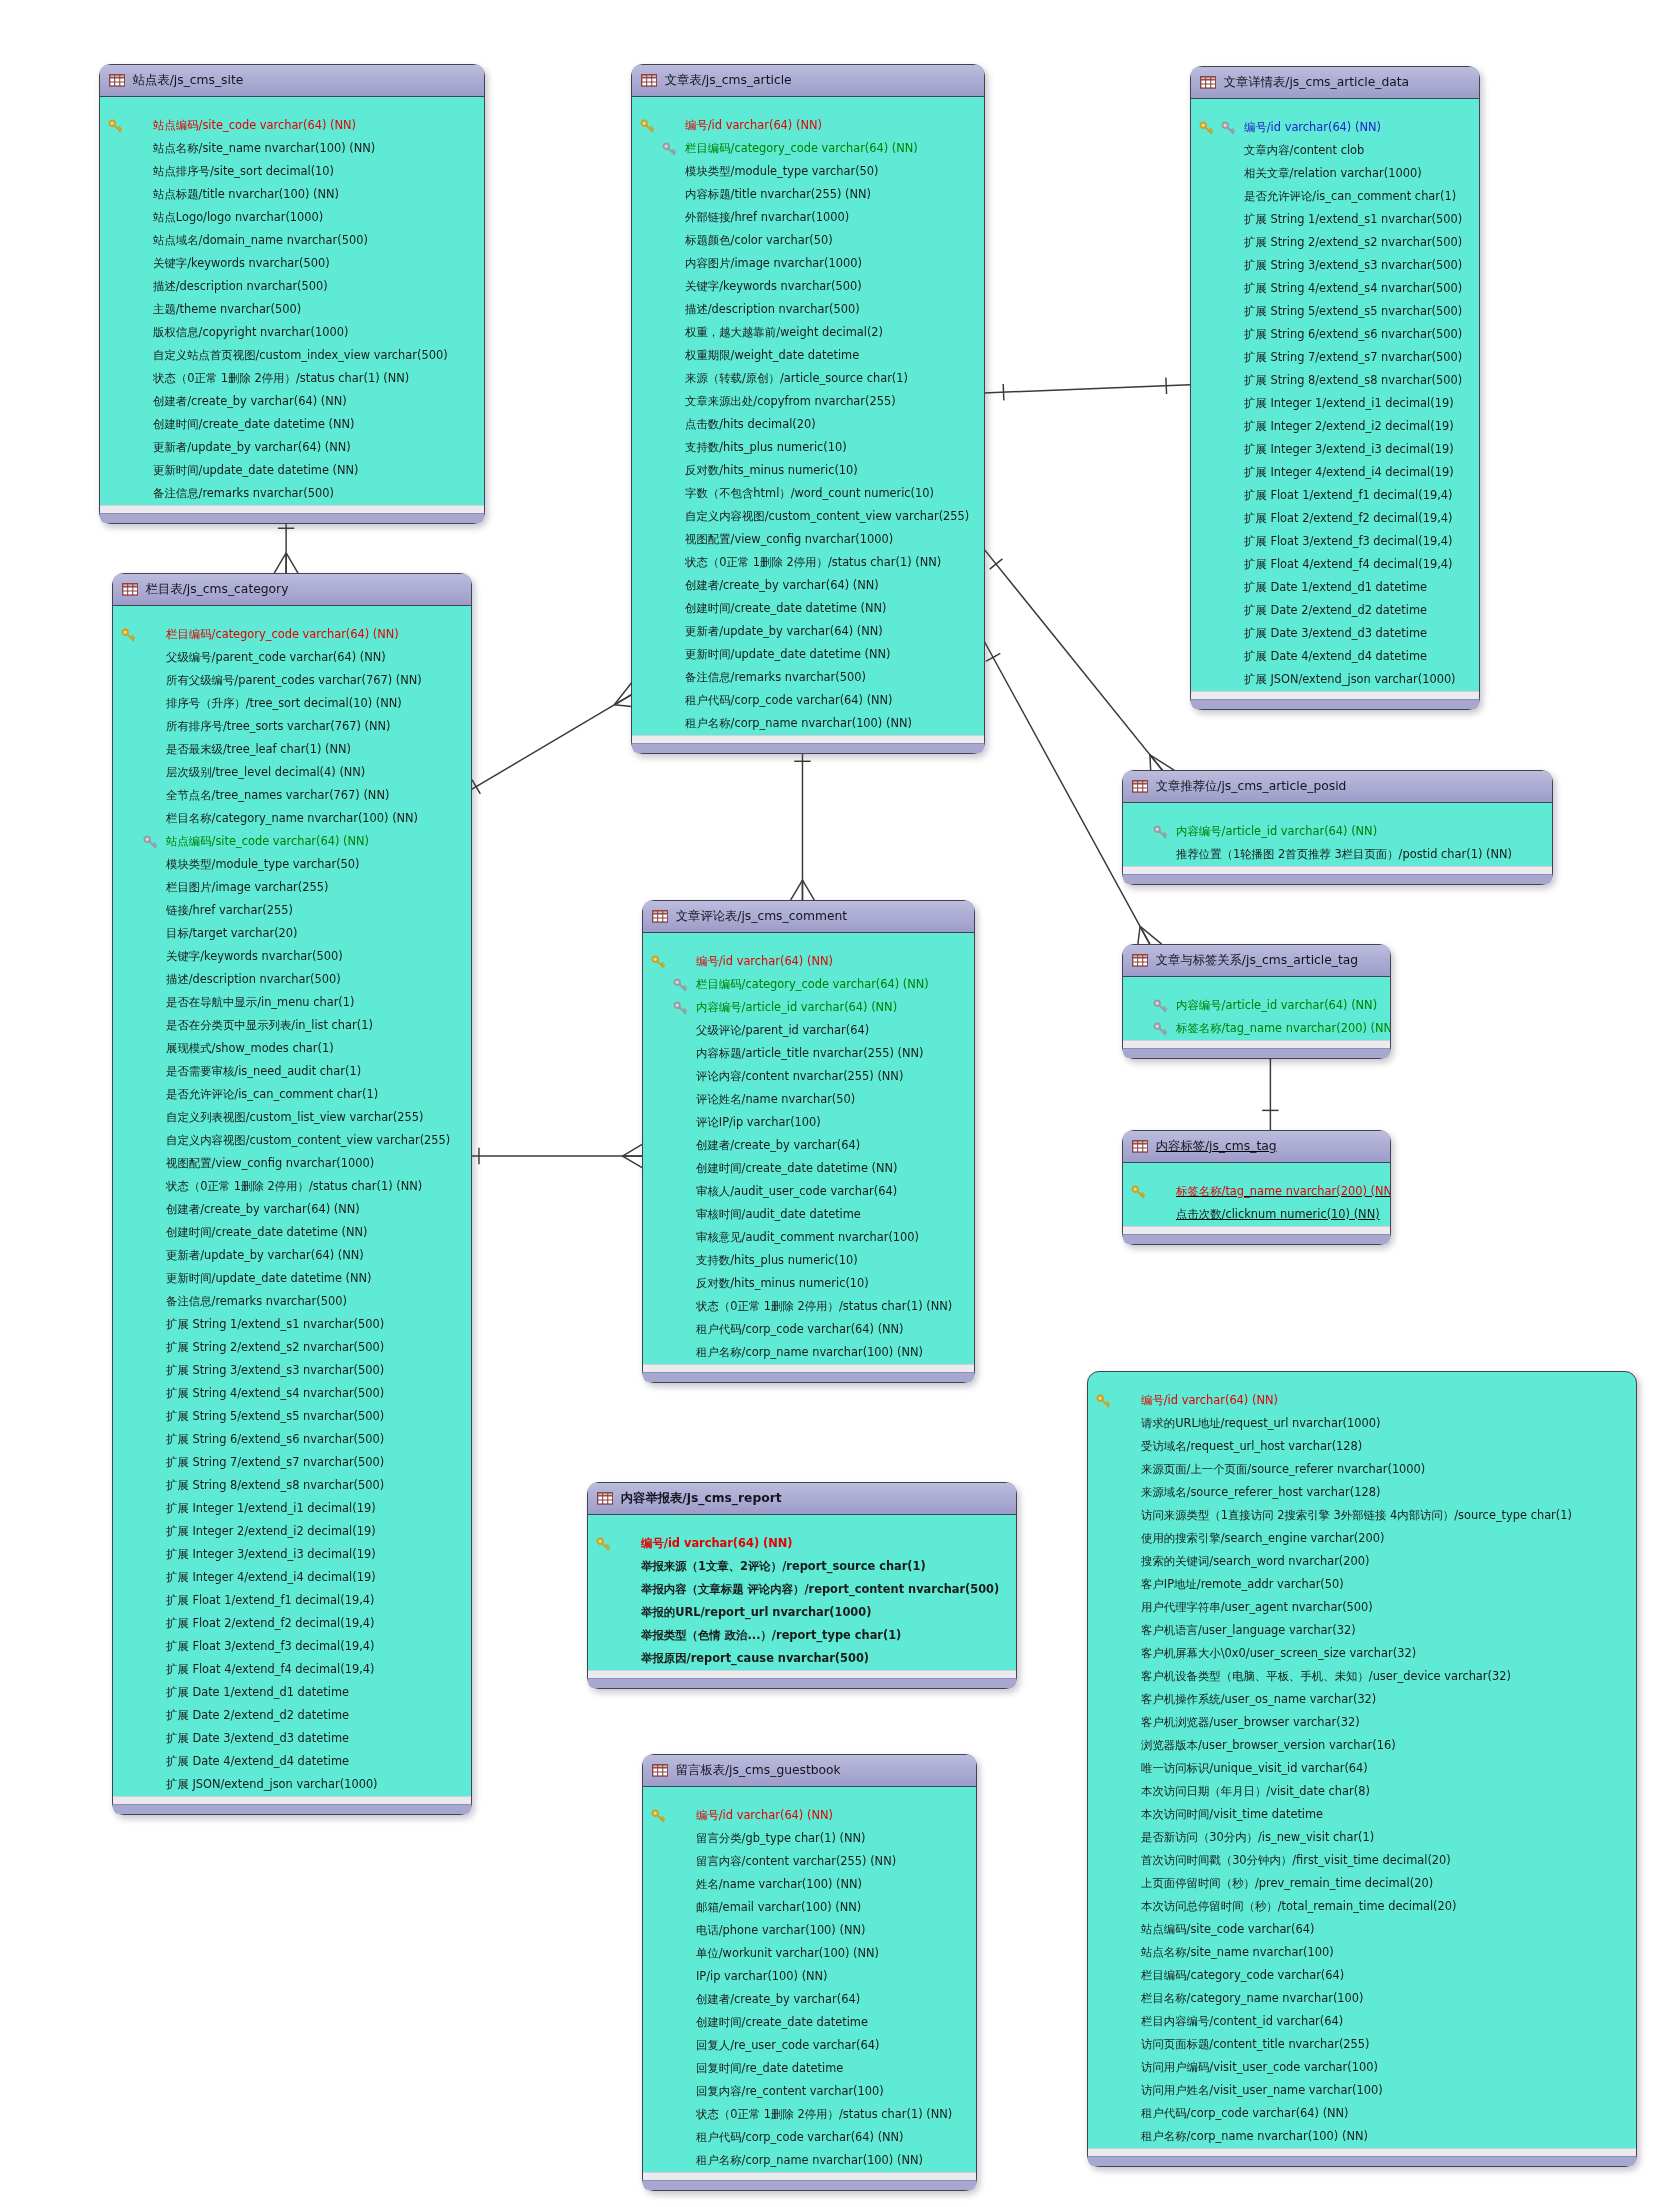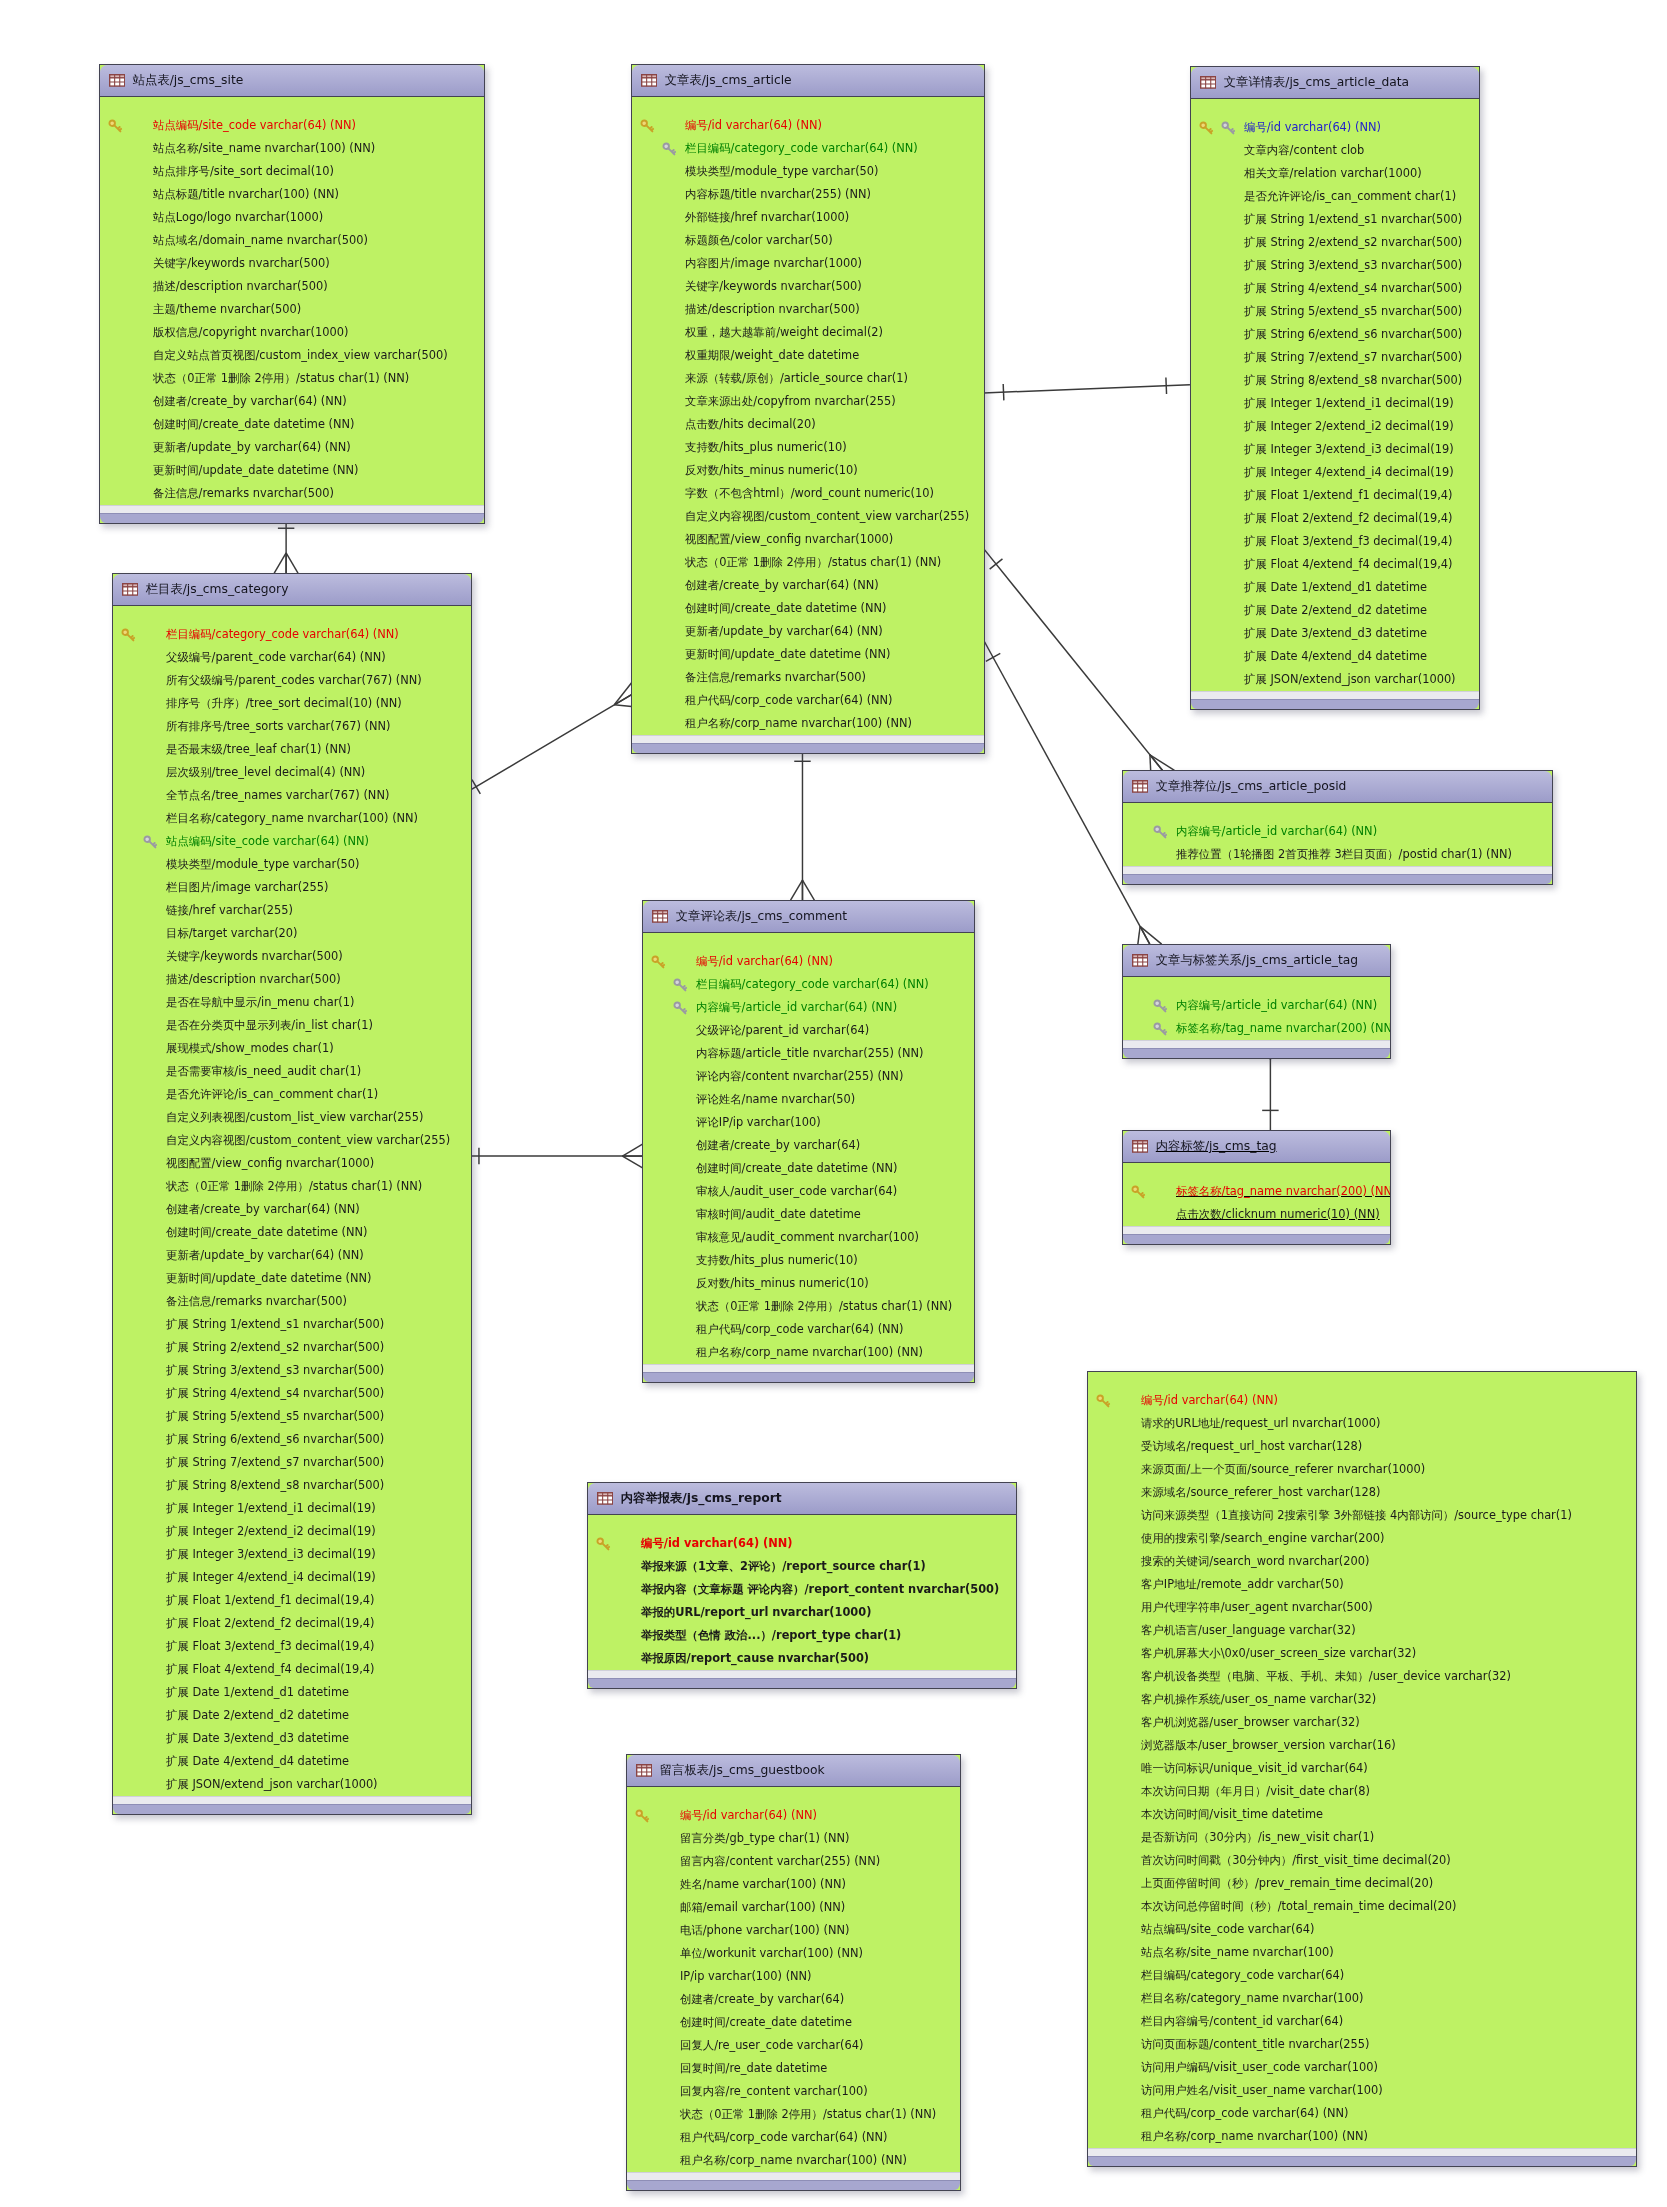--- a/index.html
+++ b/index.html
@@ -9,23 +9,23 @@
   }
   #canvas{
     position:relative;
     width:1668px;height:2208px;
     background:#ffffff;
     overflow:hidden;
   }
   #rel-layer{position:absolute;left:0;top:0;}
   .tbl{
     position:absolute;
-    background:#bef264;
+    background:#5eead4;
     border:1.8px solid #434352;
-    border-radius:0;
+    border-radius:12px;
     box-shadow:2.7px 3.7px 6.4px rgba(60,60,90,.28);
     z-index:2;
   }
   .tbl-header{
     height:31px;
     background:linear-gradient(#bcbcde,#9c9cc9);
     border-bottom:1.8px solid #434352;
     border-radius:7.3px 7.3px 0 0;
     display:flex;align-items:center;
     padding:0 9.1px;gap:7.3px;
@@ -444,21 +444,21 @@
             </svg></span><span class="ktxt kc-pk">编号/id varchar(64) (NN)</span></div>
         <div class="row"><span class="ktxt kc-n">举报来源（1文章、2评论）/report_source char(1)</span></div>
         <div class="row"><span class="ktxt kc-n">举报内容（文章标题 评论内容）/report_content nvarchar(500)</span></div>
         <div class="row"><span class="ktxt kc-n">举报的URL/report_url nvarchar(1000)</span></div>
         <div class="row"><span class="ktxt kc-n">举报类型（色情 政治...）/report_type char(1)</span></div>
         <div class="row"><span class="ktxt kc-n">举报原因/report_cause nvarchar(500)</span></div>
       </div>
       <div class="tbl-gray"></div>
       <div class="tbl-strip"></div>
     </div>
-    <div class="tbl" style="left: 626px; top: 1754px; width: 333px;">
+    <div class="tbl" style="left: 642px; top: 1754px; width: 333px;">
       <div class="tbl-header">
         <span class="ticon">
           <svg width="16.4" height="12.8" viewBox="0 0 18 14">
             <rect x="0.75" y="0.75" width="16.5" height="12.5" fill="#ffffff" stroke="#8a4444" stroke-width="1.5"></rect>
             <rect x="0.75" y="0.75" width="16.5" height="3.4" fill="#d9b8b8" stroke="#8a4444" stroke-width="1.5"></rect>
             <path d="M6.2 1 V13.3 M11.8 1 V13.3 M1 8.8 H17" stroke="#8a4444" stroke-width="1.2"></path>
           </svg>
         </span>
         <span class="tbl-title">留言板表/js_cms_guestbook</span>
       </div>

